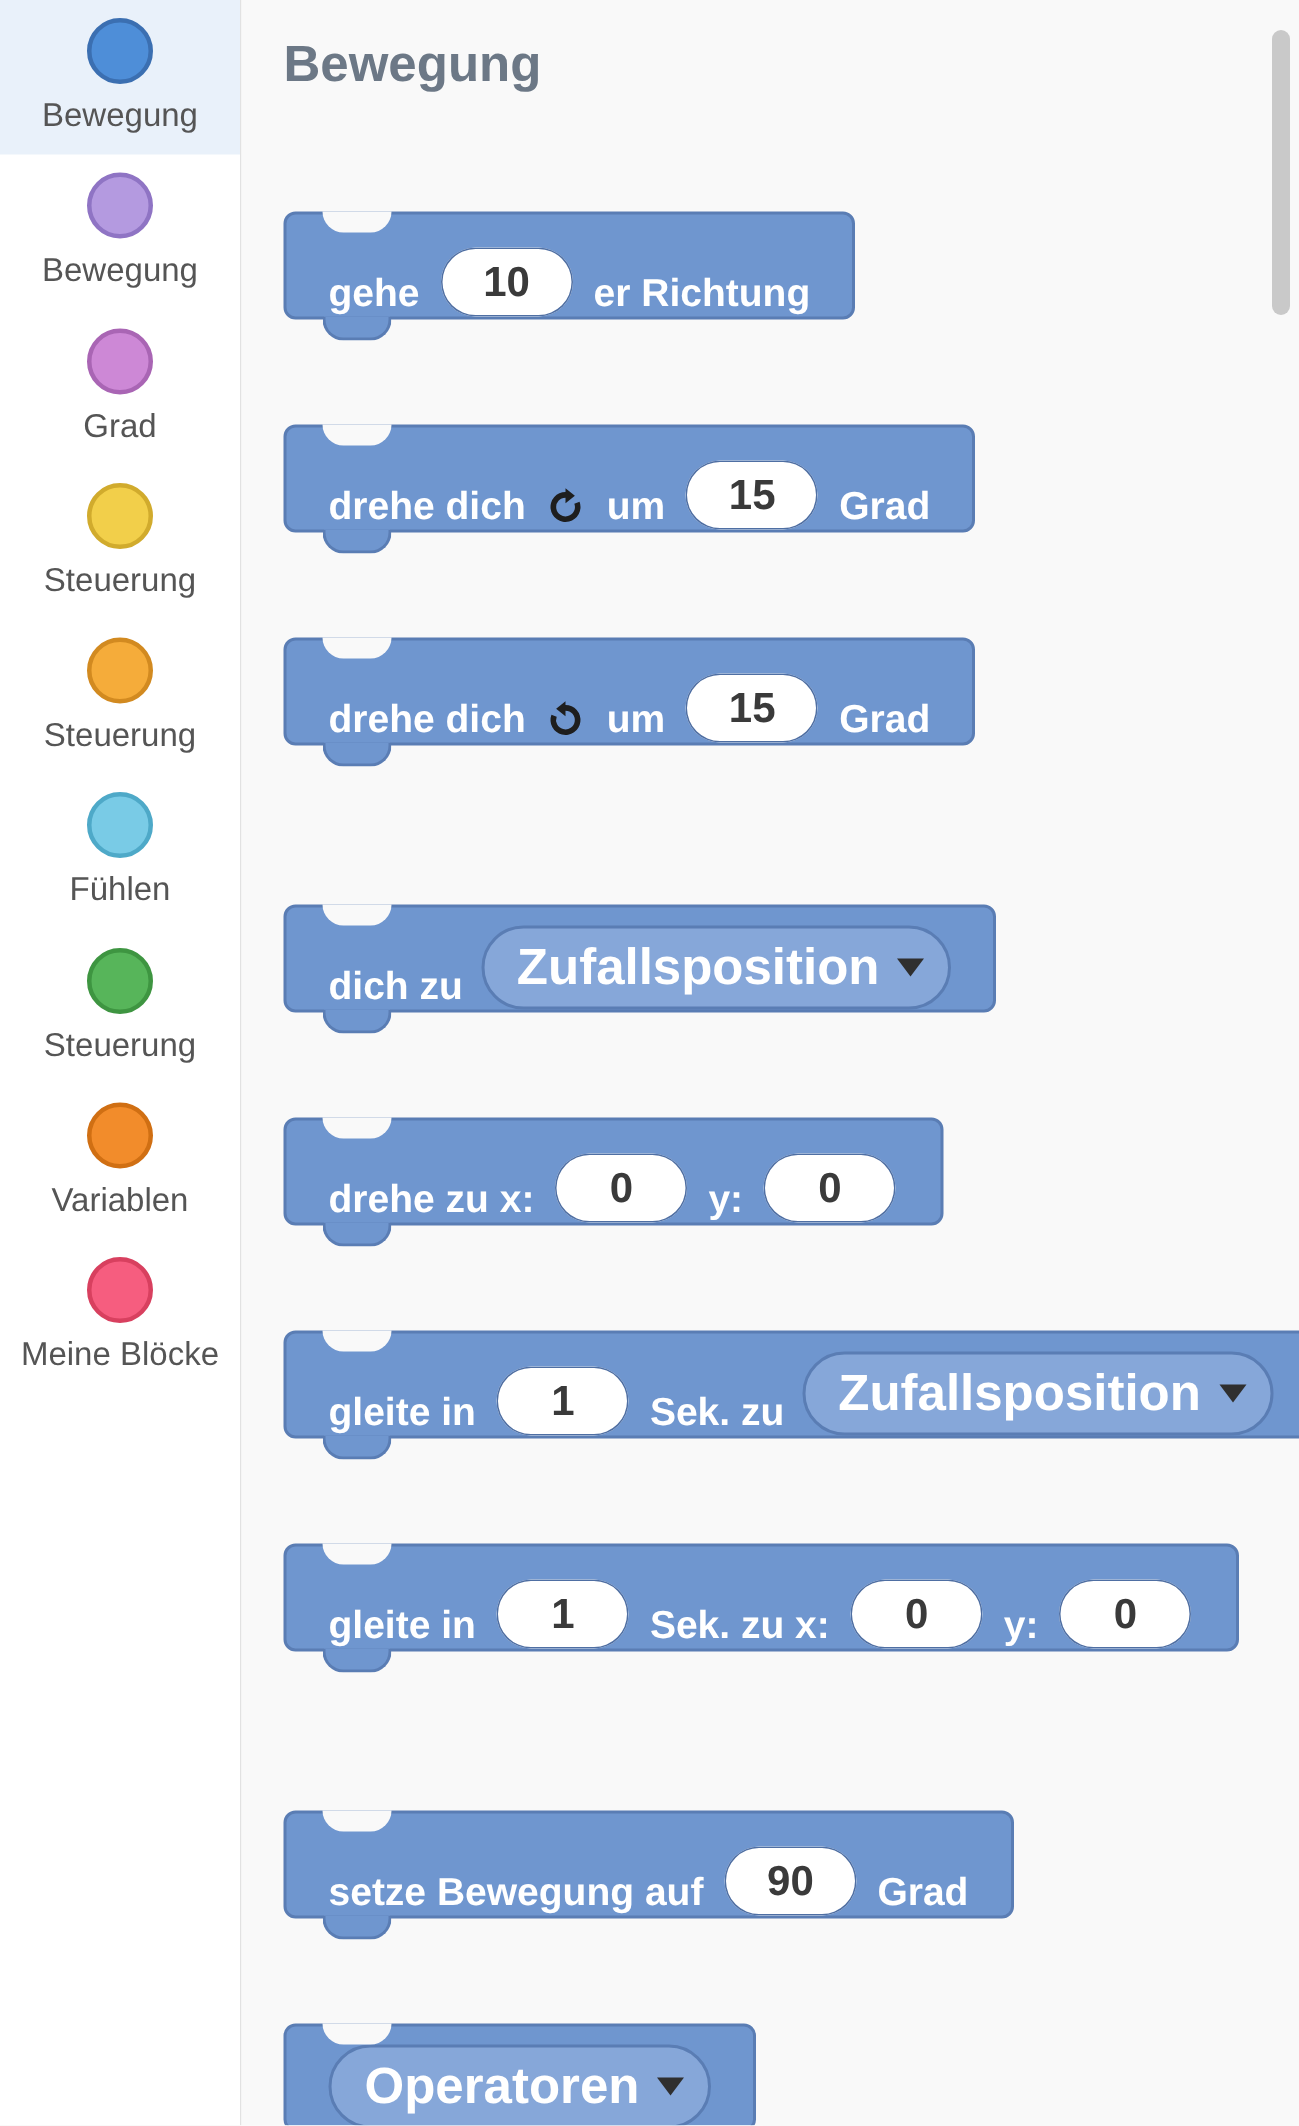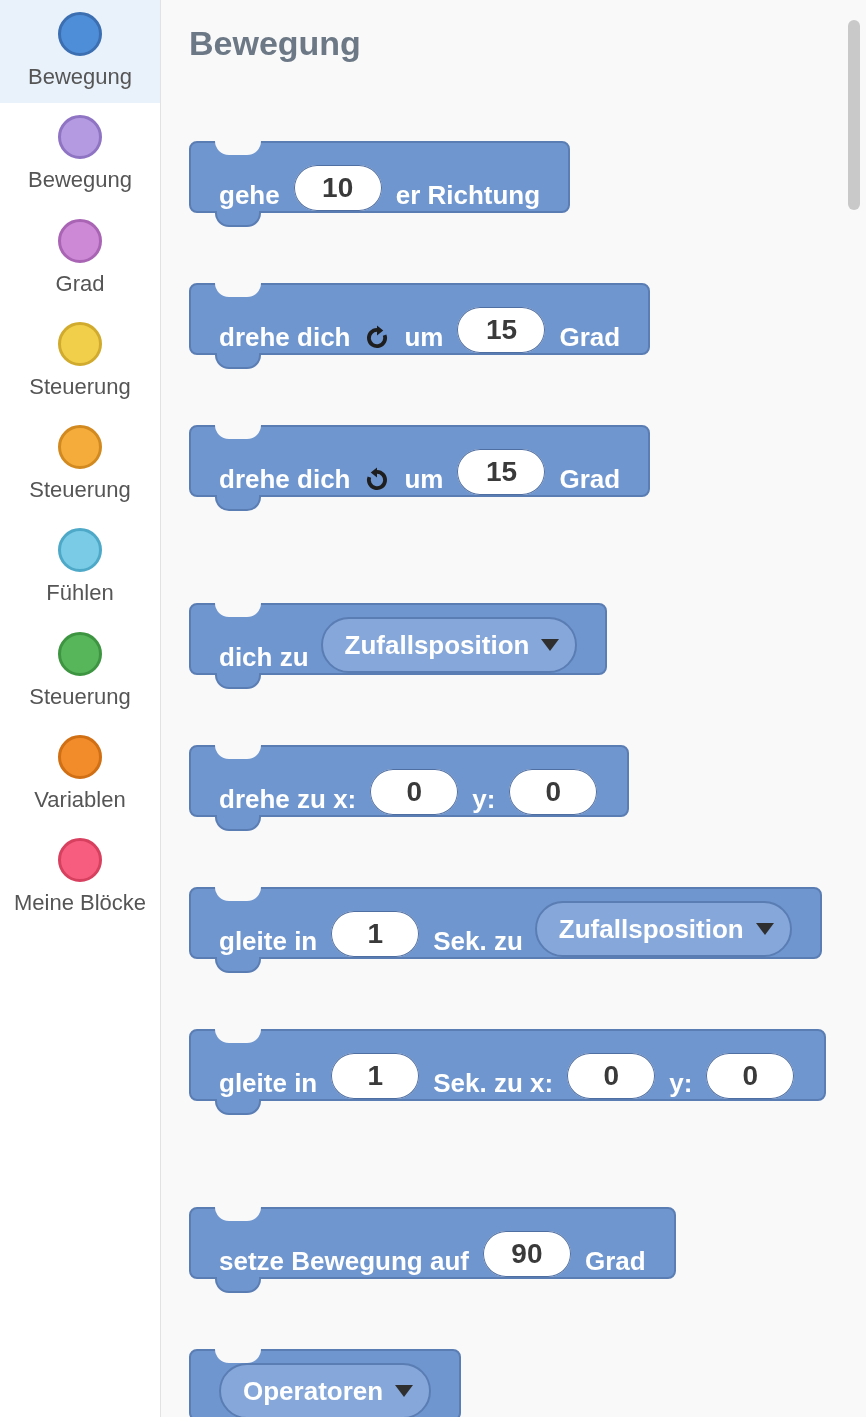--- a/index.html
+++ b/index.html
@@ -16,21 +16,21 @@
   .gap-s{height:22px;}
   .gap-m{height:58px;}
   
   .block{position:relative;display:inline-flex;align-items:flex-end;height:72px;background:#6f96cf;border:2px solid #5a7db4;border-radius:8px;color:#fff;font-size:26px;font-weight:600;padding:0 22px 0 22px;box-sizing:border-box;cursor:grab;white-space:nowrap;margin-top:48px;}
   .block .seg{margin:0 6px;}
   
   .block::before{content:"";position:absolute;top:-2px;left:24px;width:46px;height:14px;background:#f9f9f9;border-bottom-left-radius:14px;border-bottom-right-radius:14px;}
   
   .block::after{content:"";position:absolute;bottom:-16px;left:24px;width:46px;height:16px;background:#6f96cf;border:2px solid #5a7db4;border-top:none;border-bottom-left-radius:14px;border-bottom-right-radius:14px;box-sizing:border-box;}
   .num-input{display:inline-flex;align-items:center;justify-content:center;min-width:60px;height:46px;padding:0 14px;background:#fff;border-radius:26px;color:#3a3a3a;font-size:28px;font-weight:700;margin:0 8px;box-shadow:inset 0 0 0 1px #4f6fa3;}
-  .dd{display:inline-flex;align-items:center;justify-content:center;height:52px;padding:0 16px 0 22px;background:#86a7d9;border:2px solid #5a7db4;border-radius:30px;color:#fff;font-size:26px;font-weight:700;margin:0 6px;}
+  .dd{display:inline-flex;align-items:center;justify-content:center;height:52px;padding:0 16px 0 22px;background:#86a7d9;border:2px solid #5a7db4;border-radius:30px;color:#fff;font-size:34px;font-weight:700;margin:0 6px;}
   .dd .tri{width:0;height:0;border-left:9px solid transparent;border-right:9px solid transparent;border-top:12px solid #2f2f2f;margin-left:12px;}
   .ico{width:30px;height:30px;display:inline-flex;align-items:center;justify-content:center;margin:0 6px;}
   
   .sbar{position:absolute;top:20px;right:6px;width:12px;height:190px;background:#c9c9c9;border-radius:6px;}
 </style>
 </head>
 <body>
 
 <div class="app">
 

